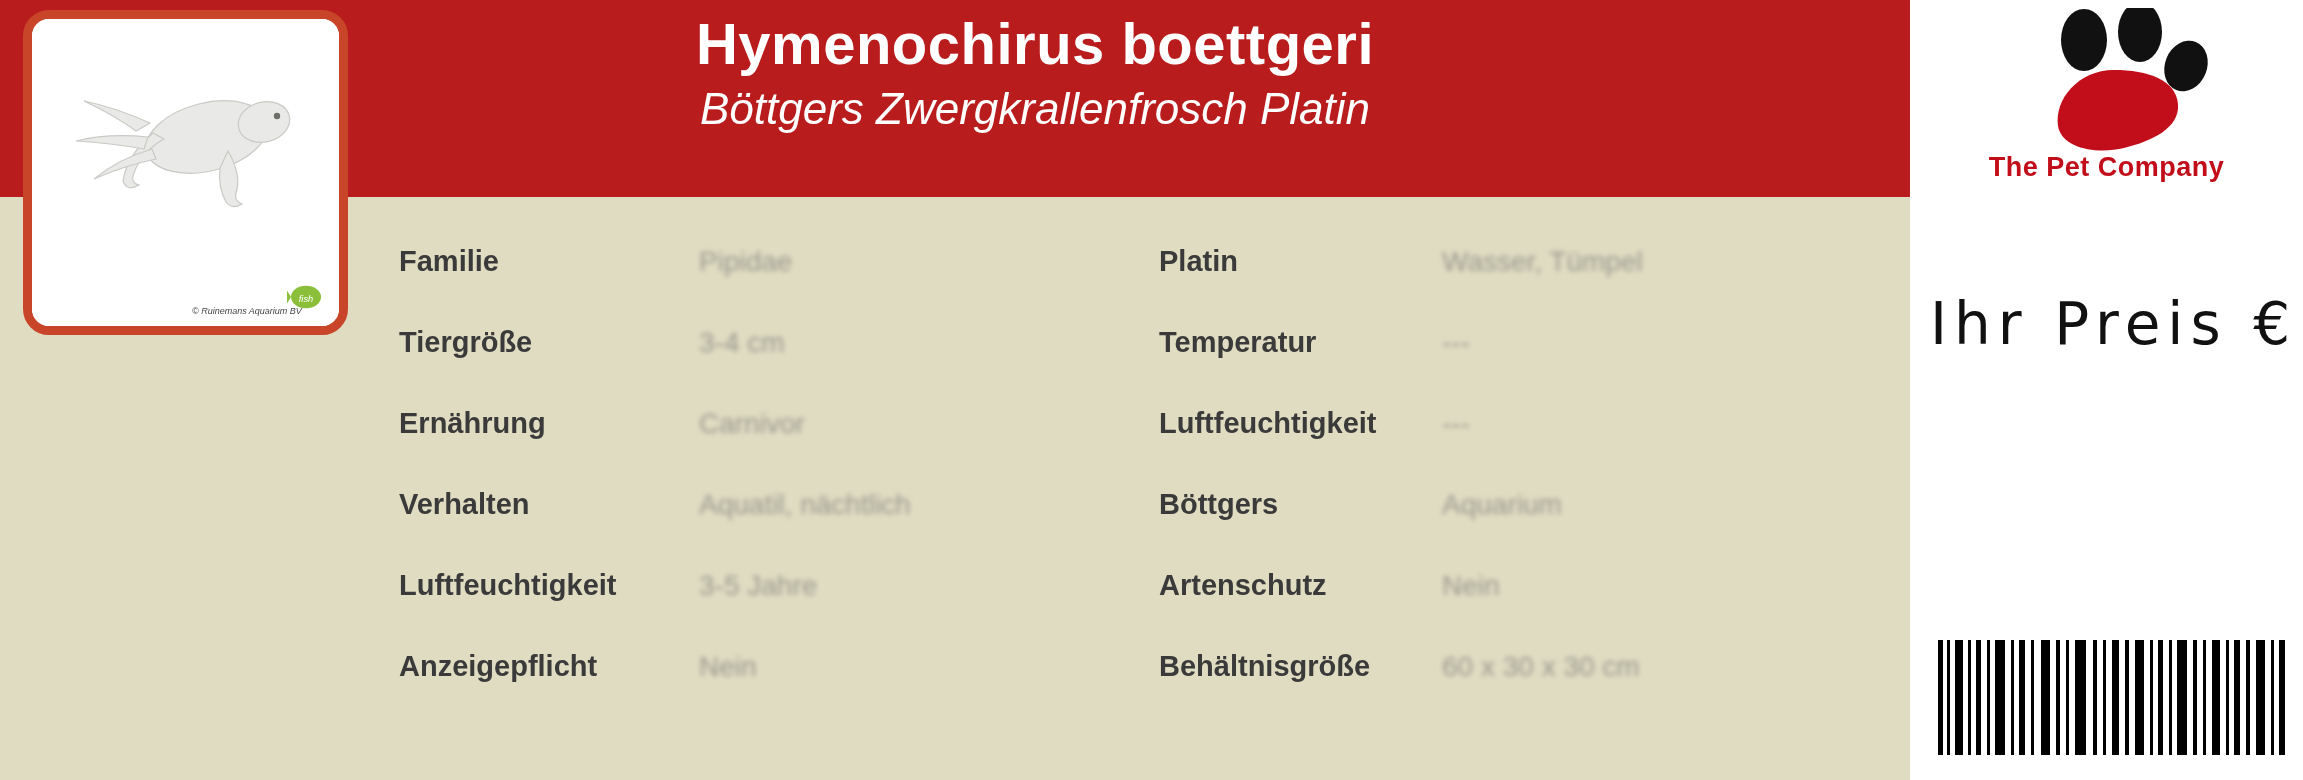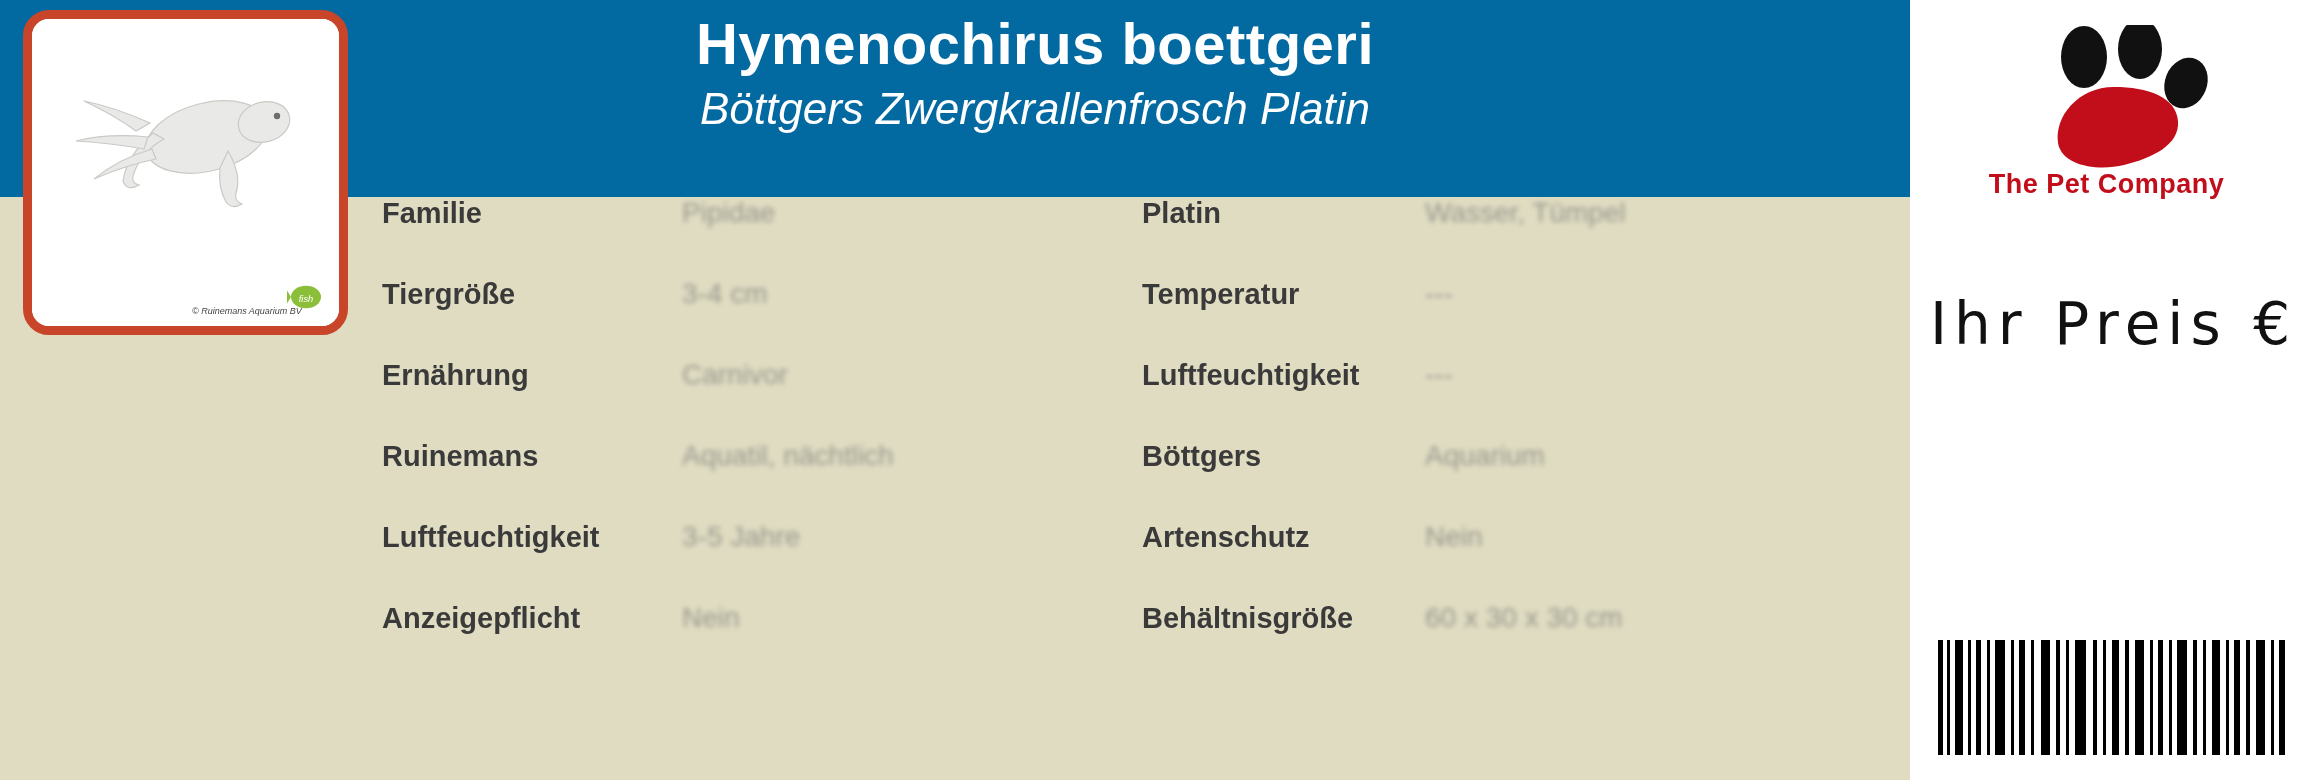--- a/index.html
+++ b/index.html
@@ -28,21 +28,21 @@
     overflow: hidden;
   }
 
   
   .header-band {
     position: absolute;
     left: 0;
     top: 0;
     width: 1910px;
     height: 197px;
-    background: #0369a1;
+    background: #b91c1c;
   }
   .title-block {
     position: absolute;
     left: 360px;
     top: 14px;
     width: 1350px;
     text-align: center;
     color: #ffffff;
   }
   .sci-name {
@@ -107,21 +107,22 @@
     top: 0;
     height: 583px;
   }
   .spec-col.left  { left: 382px;  width: 760px; }
   .spec-col.right { left: 1142px; width: 740px; }
 
   .spec-row {
     position: relative;
     height: 81px;
     display: flex;
-    align-items: flex-start;
+    align-items: flex-end;
+    margin-left: 17px;
   }
   .spec-label {
     font-size: 29px;
     font-weight: bold;
     color: #3a3a3a;
     white-space: nowrap;
   }
   .spec-col.left .spec-label  { width: 300px; }
   .spec-col.right .spec-label { width: 283px; }
   .spec-value {
@@ -138,21 +139,21 @@
     position: absolute;
     left: 1910px;
     top: 0;
     width: 393px;
     height: 780px;
     background: #ffffff;
   }
   .brand {
     position: absolute;
     left: 0;
-    top: 17px;
+    top: 0;
     width: 359px;
     height: 210px;
   }
   .paw {
     position: absolute;
     left: 86px;
     top: 8px;
     width: 230px;
     height: 150px;
   }
@@ -238,21 +239,21 @@
         </div>
         <div class="spec-row">
           <div class="spec-label">Tiergröße</div>
           <div class="spec-value">3-4 cm</div>
         </div>
         <div class="spec-row">
           <div class="spec-label">Ernährung</div>
           <div class="spec-value">Carnivor</div>
         </div>
         <div class="spec-row">
-          <div class="spec-label">Ruinemans</div>
+          <div class="spec-label">Verhalten</div>
           <div class="spec-value">Aquatil, nächtlich</div>
         </div>
         <div class="spec-row">
           <div class="spec-label">Luftfeuchtigkeit</div>
           <div class="spec-value">3-5 Jahre</div>
         </div>
         <div class="spec-row">
           <div class="spec-label">Anzeigepflicht</div>
           <div class="spec-value">Nein</div>
         </div>

